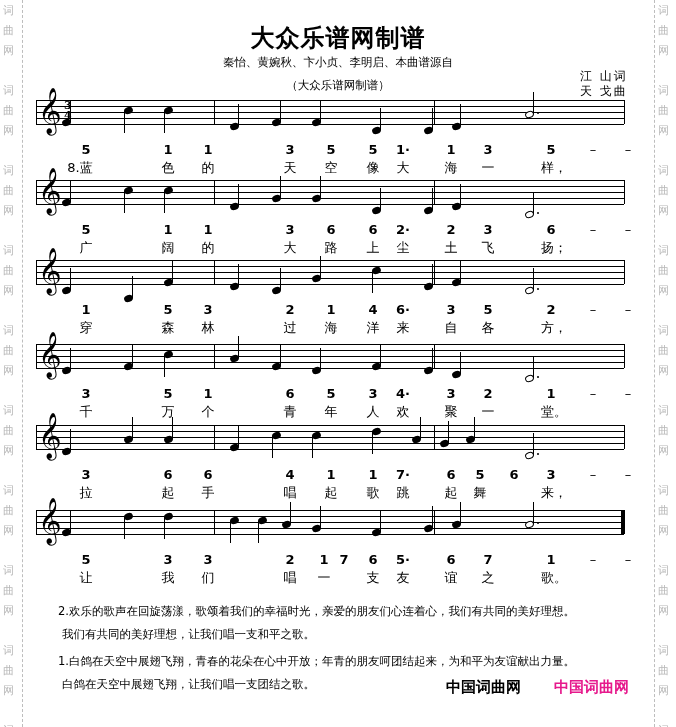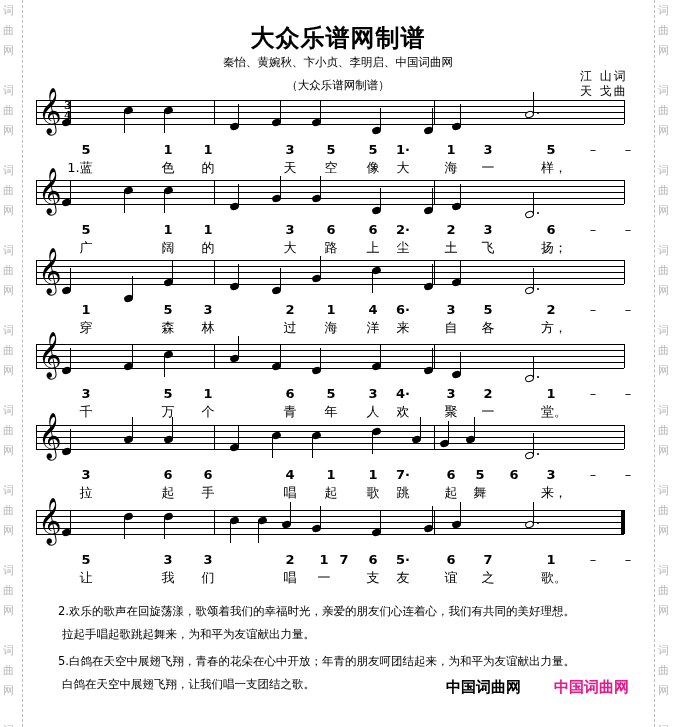--- a/index.html
+++ b/index.html
@@ -91,21 +91,21 @@
     <span class="wm-ch" style="top: 564px;">词</span>
     <span class="wm-ch" style="top: 584px;">曲</span>
     <span class="wm-ch" style="top: 604px;">网</span>
     <span class="wm-ch" style="top: 644px;">词</span>
     <span class="wm-ch" style="top: 664px;">曲</span>
     <span class="wm-ch" style="top: 684px;">网</span>
     <span class="wm-ch" style="top: 724px;">词</span>
   </div>
 
 <div class="title">大众乐谱网制谱</div>
-<div class="singers">秦怡、黄婉秋、卞小贞、李明启、中国词曲网</div>
+<div class="singers">秦怡、黄婉秋、卞小贞、李明启、本曲谱源自</div>
 <div class="source-note">（大众乐谱网制谱）</div>
 <div class="credit" style="top:68px">江 山词</div>
 <div class="credit" style="top:83px">天 戈曲</div>
 
 <div id="score">
     <div class="system" style="top: 96px;">
       <div class="staff-line" style="top: 4px;"></div>
       <div class="staff-line" style="top: 10px;"></div>
       <div class="staff-line" style="top: 16px;"></div>
       <div class="staff-line" style="top: 22px;"></div>
@@ -148,21 +148,21 @@
         <span class="jp" style="left: 287px;">5</span>
         <span class="jp" style="left: 329px;">5</span>
         <span class="jp" style="left: 359px;">1·</span>
         <span class="jp" style="left: 407px;">1</span>
         <span class="jp" style="left: 444px;">3</span>
         <span class="jp" style="left: 507px;">5</span>
         <span class="jp dash" style="left: 549px;">–</span>
         <span class="jp dash" style="left: 584px;">–</span>
       </div>
       <div class="ly-row" style="top: 64px;">
-        <span class="ly" style="left: 28px; width: 32px;">1.蓝</span>
+        <span class="ly" style="left: 28px; width: 32px;">8.蓝</span>
         <span class="ly" style="left: 122px;">色</span>
         <span class="ly" style="left: 162px;">的</span>
         <span class="ly" style="left: 244px;">天</span>
         <span class="ly" style="left: 285px;">空</span>
         <span class="ly" style="left: 327px;">像</span>
         <span class="ly" style="left: 357px;">大</span>
         <span class="ly" style="left: 405px;">海</span>
         <span class="ly" style="left: 442px;">一</span>
         <span class="ly" style="left: 505px;">样，</span>
       </div>
@@ -465,18 +465,18 @@
         <span class="ly" style="left: 327px;">支</span>
         <span class="ly" style="left: 357px;">友</span>
         <span class="ly" style="left: 405px;">谊</span>
         <span class="ly" style="left: 442px;">之</span>
         <span class="ly" style="left: 505px;">歌。</span>
       </div>
     </div>
   </div>
 
 <div class="verse" style="top:603px">2.欢乐的歌声在回旋荡漾，歌颂着我们的幸福时光，亲爱的朋友们心连着心，我们有共同的美好理想。</div>
-<div class="verse" style="top:626px; left:62px">拉起手唱起歌跳起舞来，为和平为友谊献出力量。</div>
-<div class="verse" style="top:653px">5.白鸽在天空中展翅飞翔，青春的花朵在心中开放；年青的朋友呵团结起来，为和平为友谊献出力量。</div>
+<div class="verse" style="top:626px; left:62px">我们有共同的美好理想，让我们唱一支和平之歌。</div>
+<div class="verse" style="top:653px">1.白鸽在天空中展翅飞翔，青春的花朵在心中开放；年青的朋友呵团结起来，为和平为友谊献出力量。</div>
 <div class="verse" style="top:676px; left:62px">白鸽在天空中展翅飞翔，让我们唱一支团结之歌。</div>
 
 <div class="footer-left">中国词曲网</div>
 <div class="footer-right">中国词曲网</div>
 
 </body></html>

